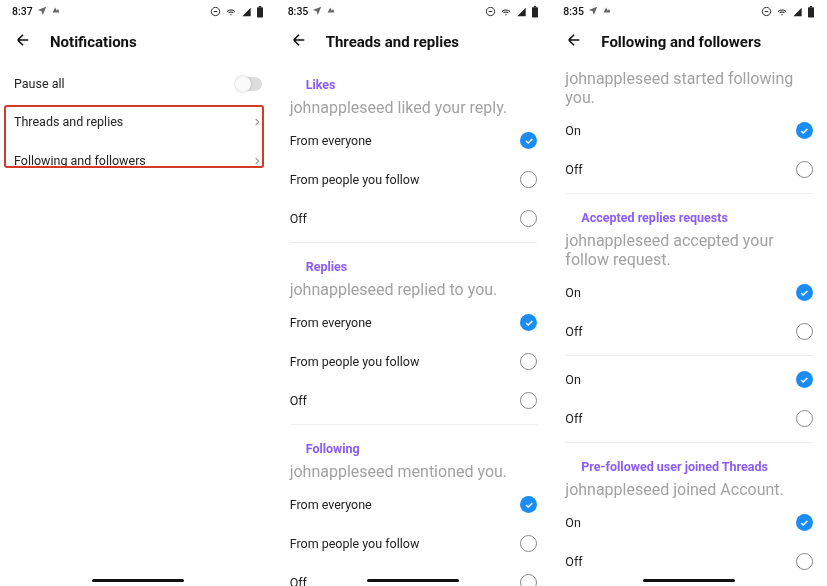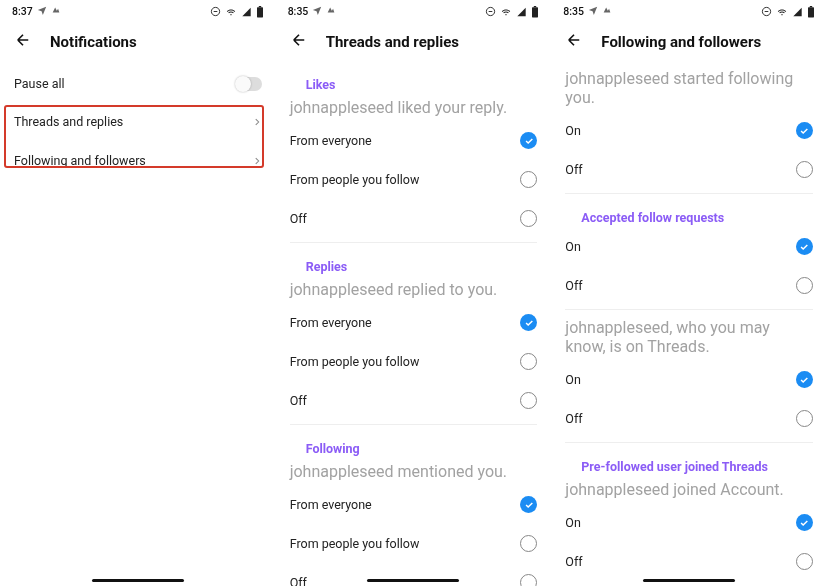--- a/index.html
+++ b/index.html
@@ -382,35 +382,35 @@
           <svg width="10" height="10" viewBox="0 0 24 24">
             <path fill="none" stroke="#fff" stroke-width="3.5" d="M5 12l5 5L20 7"></path>
           </svg>
         </span>
       </div>
       <div class="row">
         <span class="row-label">Off</span>
         <span class="radio"></span>
       </div>
       <div class="divider"></div>
-      <div class="section-title">Accepted follow requests</div>
+      <div class="section-title">Accepted replies requests</div>
+      <div class="section-hint">johnappleseed accepted your follow request.</div>
       <div class="row">
         <span class="row-label">On</span>
         <span class="radio selected">
           <svg width="10" height="10" viewBox="0 0 24 24">
             <path fill="none" stroke="#fff" stroke-width="3.5" d="M5 12l5 5L20 7"></path>
           </svg>
         </span>
       </div>
       <div class="row">
         <span class="row-label">Off</span>
         <span class="radio"></span>
       </div>
       <div class="divider"></div>
-      <div class="section-hint">johnappleseed, who you may know, is on Threads.</div>
       <div class="row">
         <span class="row-label">On</span>
         <span class="radio selected">
           <svg width="10" height="10" viewBox="0 0 24 24">
             <path fill="none" stroke="#fff" stroke-width="3.5" d="M5 12l5 5L20 7"></path>
           </svg>
         </span>
       </div>
       <div class="row">
         <span class="row-label">Off</span>

